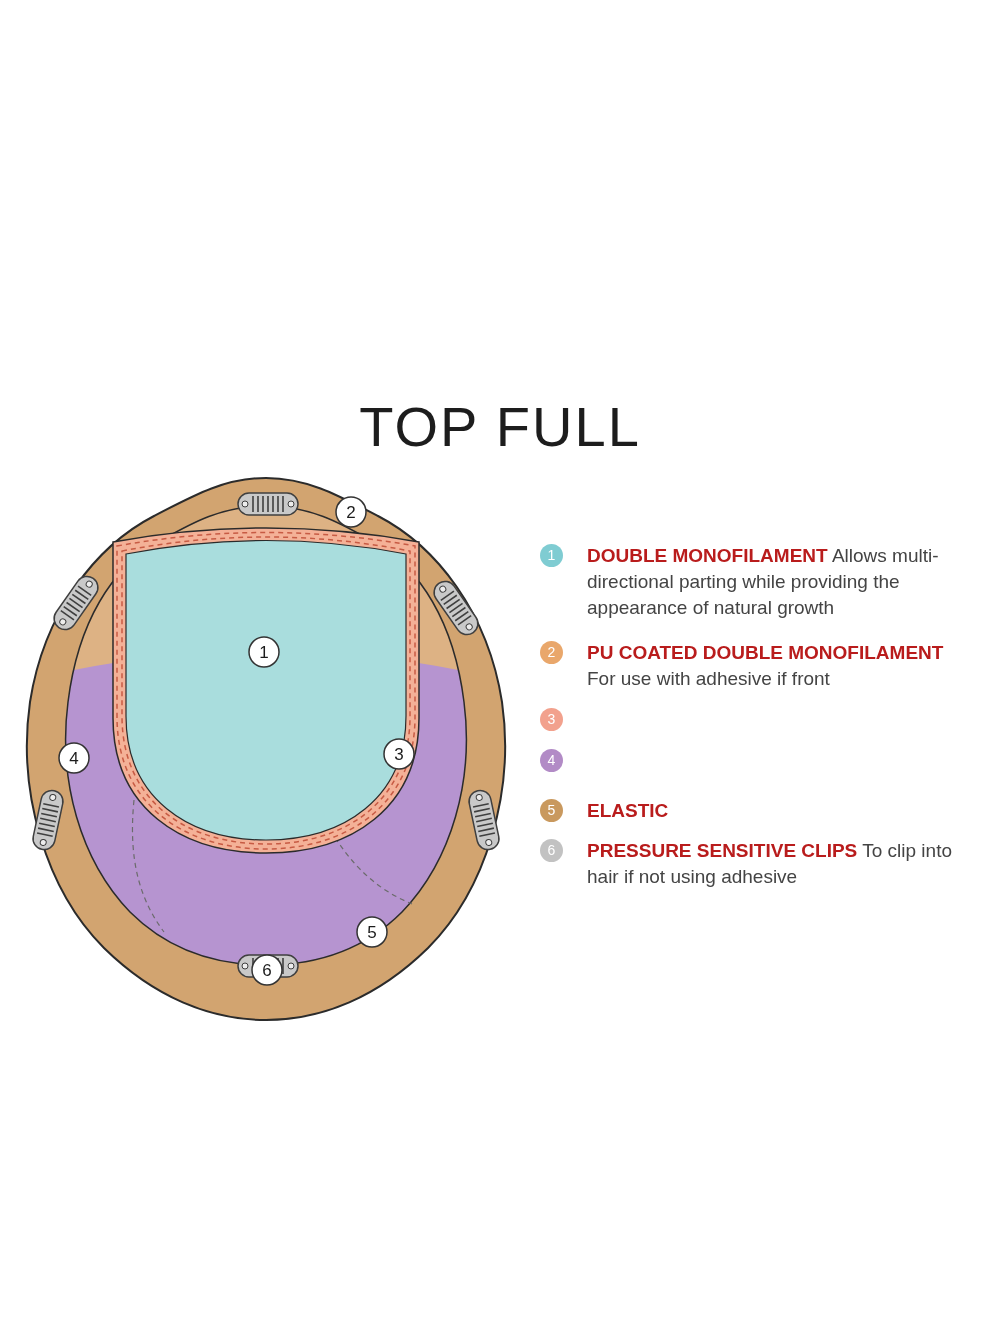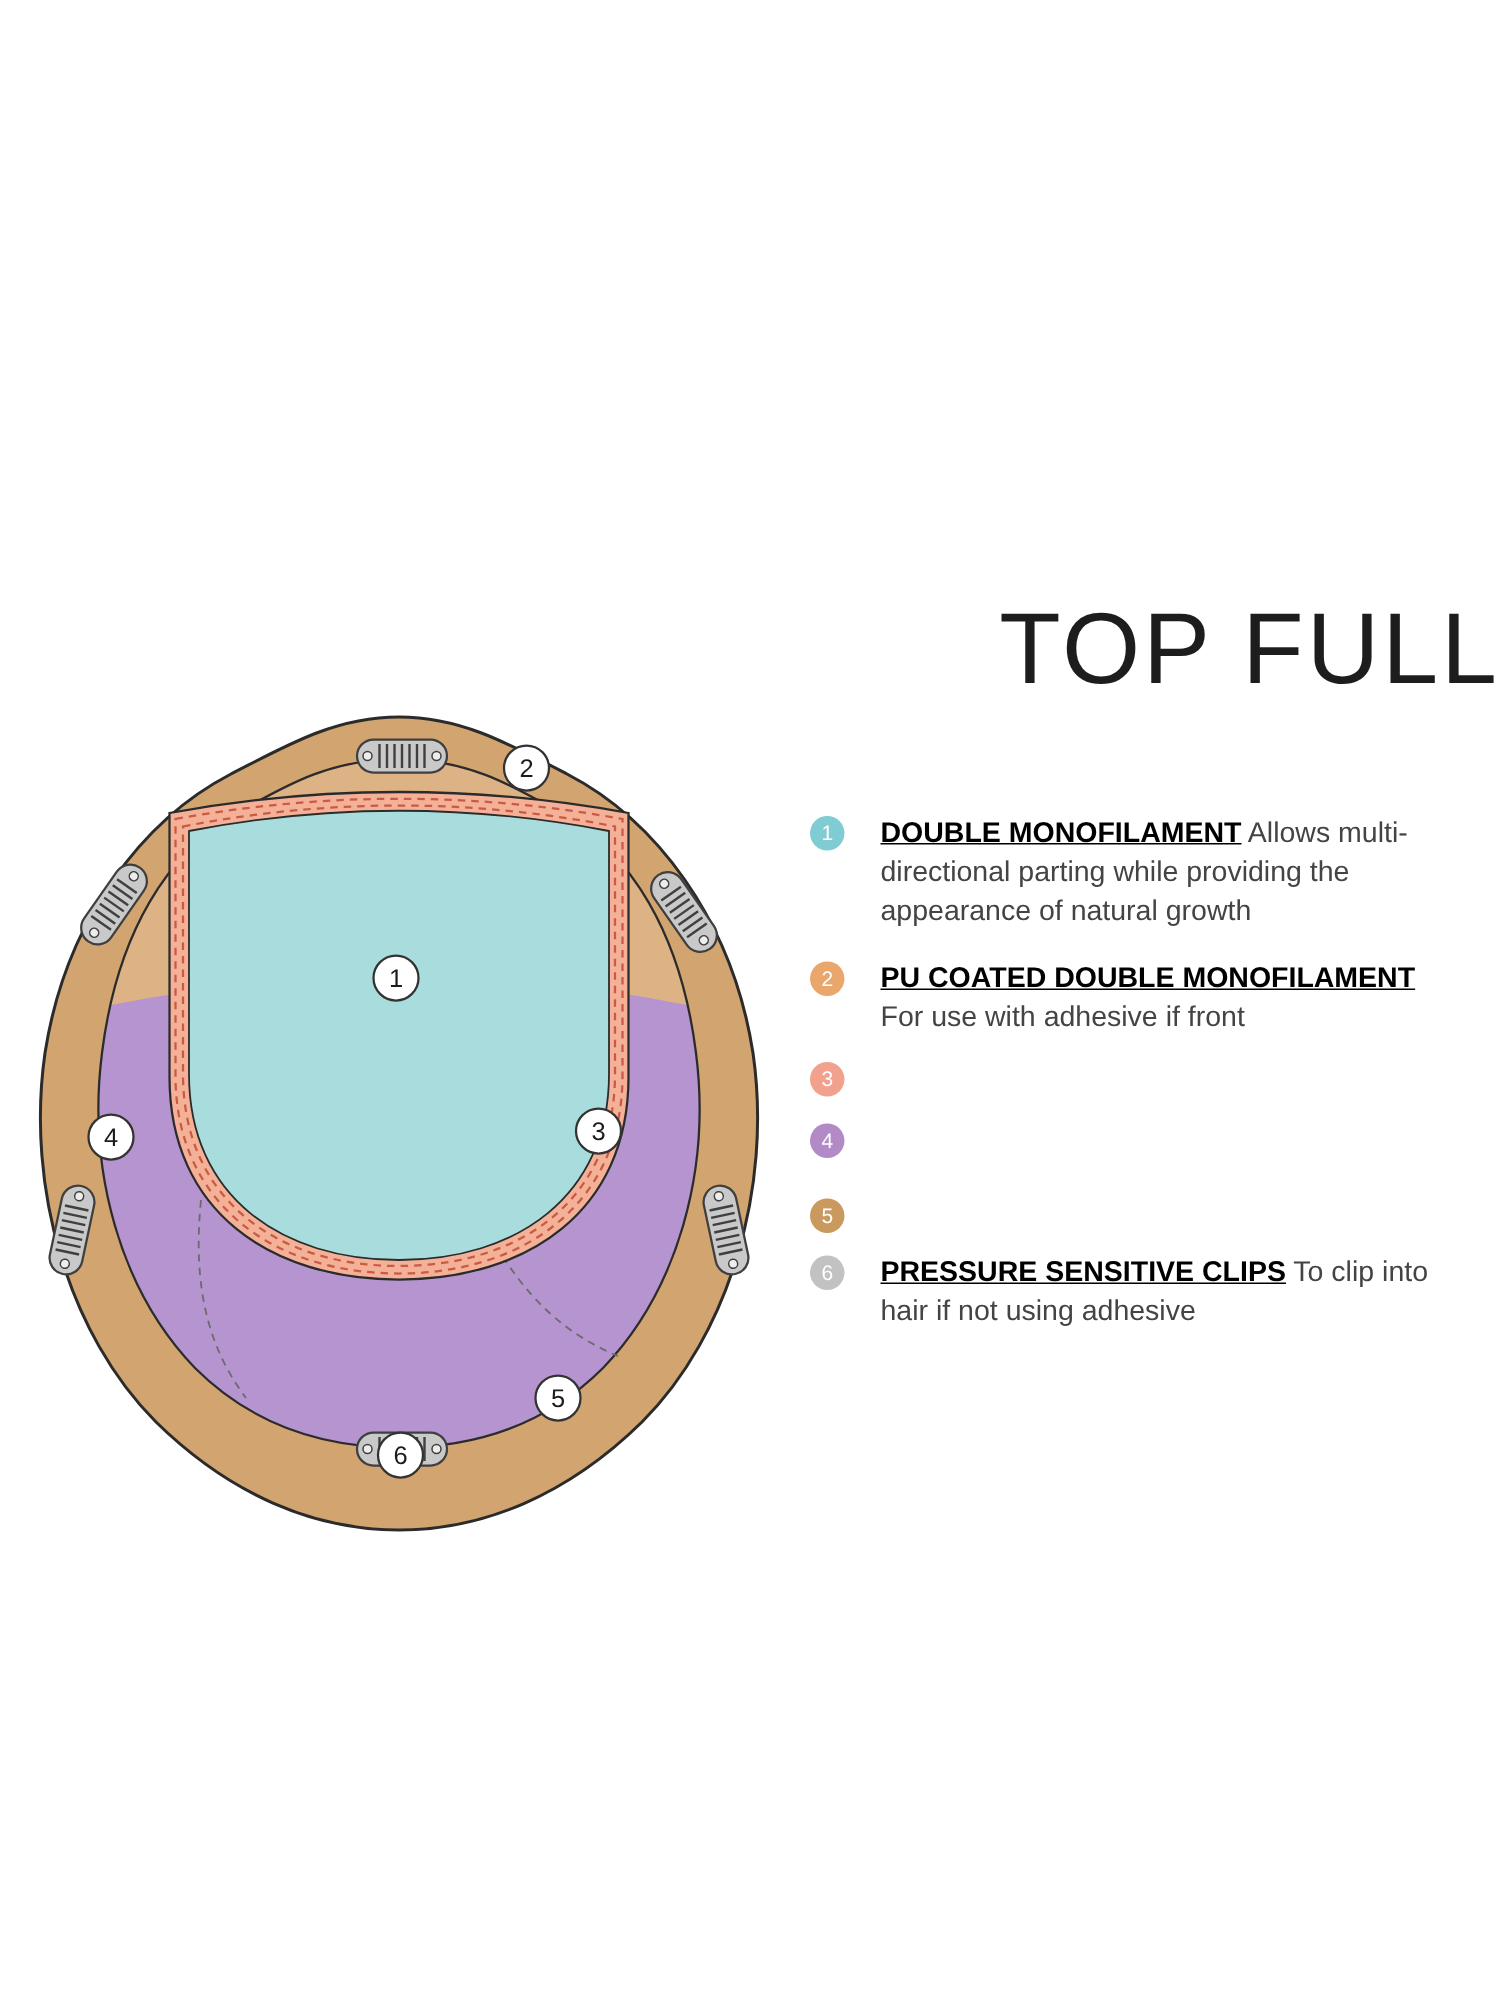--- a/index.html
+++ b/index.html
@@ -2,37 +2,37 @@
 <html><head>
 <meta charset="utf-8">
 <style>
   html,body{margin:0;padding:0;background:#ffffff;}
   .page{
     position:relative;width:1000px;height:1333px;background:#ffffff;overflow:hidden;
     font-family:"Liberation Sans", sans-serif;
   }
   .title{
     position:absolute;top:394px;left:0;width:100%;
-    text-align:right;font-size:67px;letter-spacing:2px;
+    text-align:center;font-size:56px;letter-spacing:2px;
     color:#1d1d1d;font-weight:400;
   }
   .diagram{position:absolute;left:16px;top:470px;}
   svg text.marker-num{
     font-family:"Liberation Sans", sans-serif;
     font-size:17px;fill:#1c1c1c;
   }
   .legend{position:absolute;left:540px;top:543px;width:412px;}
   .legend-item{display:flex;align-items:flex-start;}
   .legend-num{
     width:23px;height:23px;border-radius:50%;
     color:#ffffff;font-size:14px;line-height:23px;text-align:center;
     flex:0 0 23px;margin-top:1px;
   }
   .legend-text{margin-left:24px;width:400px;font-size:19px;line-height:26px;color:#444444;}
-  .legend-text .lbl{font-weight:bold;color:#000000;text-decoration:underline;}
+  .legend-text .lbl{font-weight:bold;color:#b91c1c;}
 </style>
 </head>
 <body>
 
 <div class="page">
 
   <div class="title">TOP FULL</div>
 
   <svg class="diagram" width="520" height="560" viewBox="0 0 520 560" xmlns="http://www.w3.org/2000/svg">
     <defs>
@@ -118,20 +118,21 @@
     <div class="legend-item" style="margin-bottom:17px">
       <div class="legend-num" style="background-color: rgb(242, 161, 141);">3</div>
     </div>
 
     <div class="legend-item" style="margin-bottom:26px">
       <div class="legend-num" style="background-color: rgb(178, 139, 198);">4</div>
     </div>
 
     <div class="legend-item" style="margin-bottom:14px">
       <div class="legend-num" style="background-color: rgb(201, 153, 94);">5</div>
+      <div class="legend-text"><span class="lbl">ELASTIC</span> <span class="desc"></span></div>
     </div>
 
     <div class="legend-item">
       <div class="legend-num" style="background-color: rgb(194, 194, 194);">6</div>
       <div class="legend-text"><span class="lbl">PRESSURE SENSITIVE CLIPS</span> <span class="desc">To clip into hair if not using adhesive</span></div>
     </div>
 
   </div>
 </div>
 

